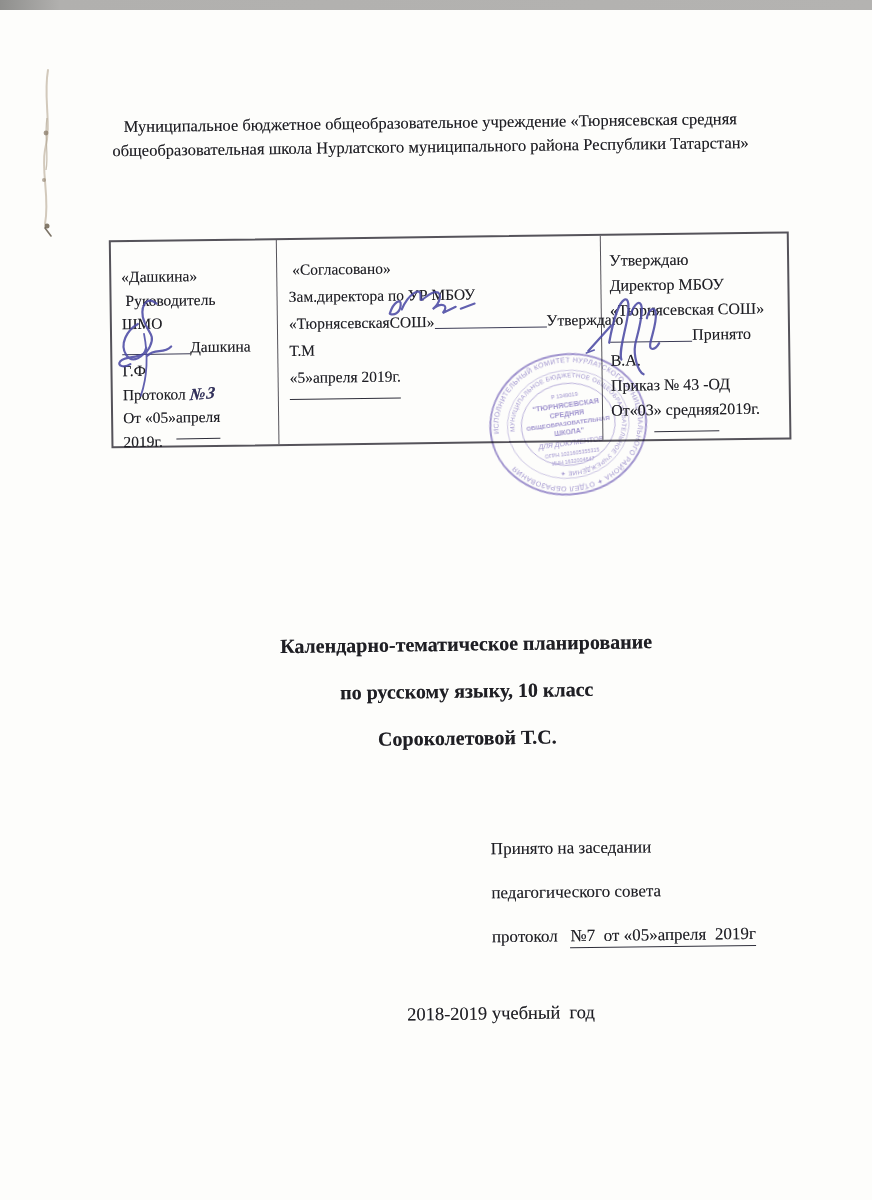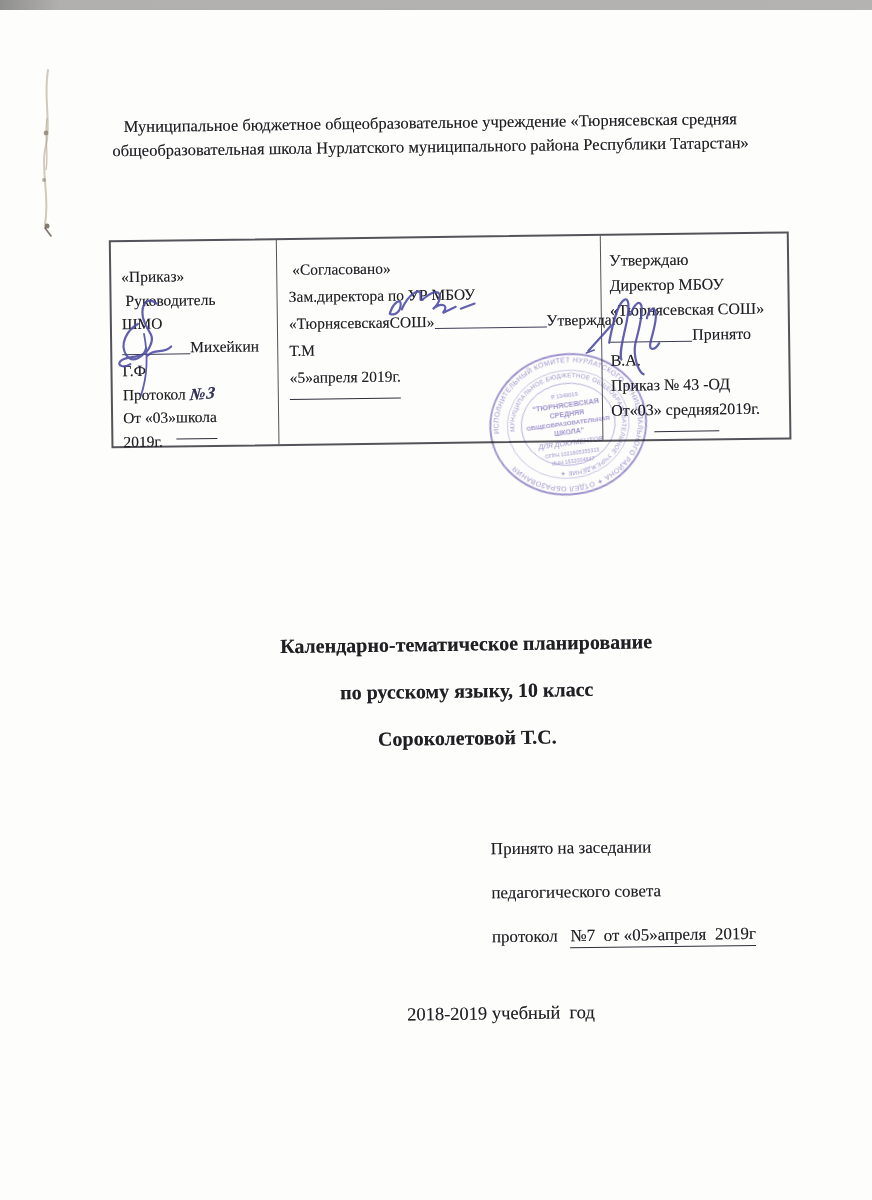--- a/index.html
+++ b/index.html
@@ -76,27 +76,27 @@
 
 <div class="content">
 
   <div class="inst-header">
     <div>Муниципальное бюджетное общеобразовательное учреждение «Тюрнясевская средняя</div>
     <div>общеобразовательная школа Нурлатского муниципального района Республики Татарстан»</div>
   </div>
 
   <div class="approval">
     <div class="cell cell-accepted">
-        <div class="tline"><span>«Приказ»</span></div>
+        <div class="tline"><span>«Дашкина»</span></div>
         <div class="tline"><span> Руководитель</span></div>
         <div class="tline"><span>ШМО</span></div>
-        <div class="tline"><span class="rule" style="width: 68px;"></span><span>Михейкин</span></div>
+        <div class="tline"><span class="rule" style="width: 68px;"></span><span>Дашкина</span></div>
         <div class="tline"><span>Г.Ф</span></div>
         <div class="tline"><span>Протокол </span><span class="hw">№3</span></div>
-        <div class="tline"><span>От «03»</span><span class="u">школа</span></div>
+        <div class="tline"><span>От «05»</span><span class="u">апреля</span></div>
         <div class="tline"><span>2019г.</span></div>
       </div>
     <div class="cell cell-agreed">
         <div class="tline"><span> «Согласовано»</span></div>
         <div class="tline"><span>Зам.директора по УР МБОУ</span></div>
         <div class="tline"><span>«ТюрнясевскаяСОШ»</span><span class="rule" style="width: 112px;"></span><span>Утверждаю</span></div>
         <div class="tline"><span>Т.М</span></div>
         <div class="tline"><span class="u">«5»апреля 2019г.</span></div>
       </div>
     <div class="cell cell-approved">

